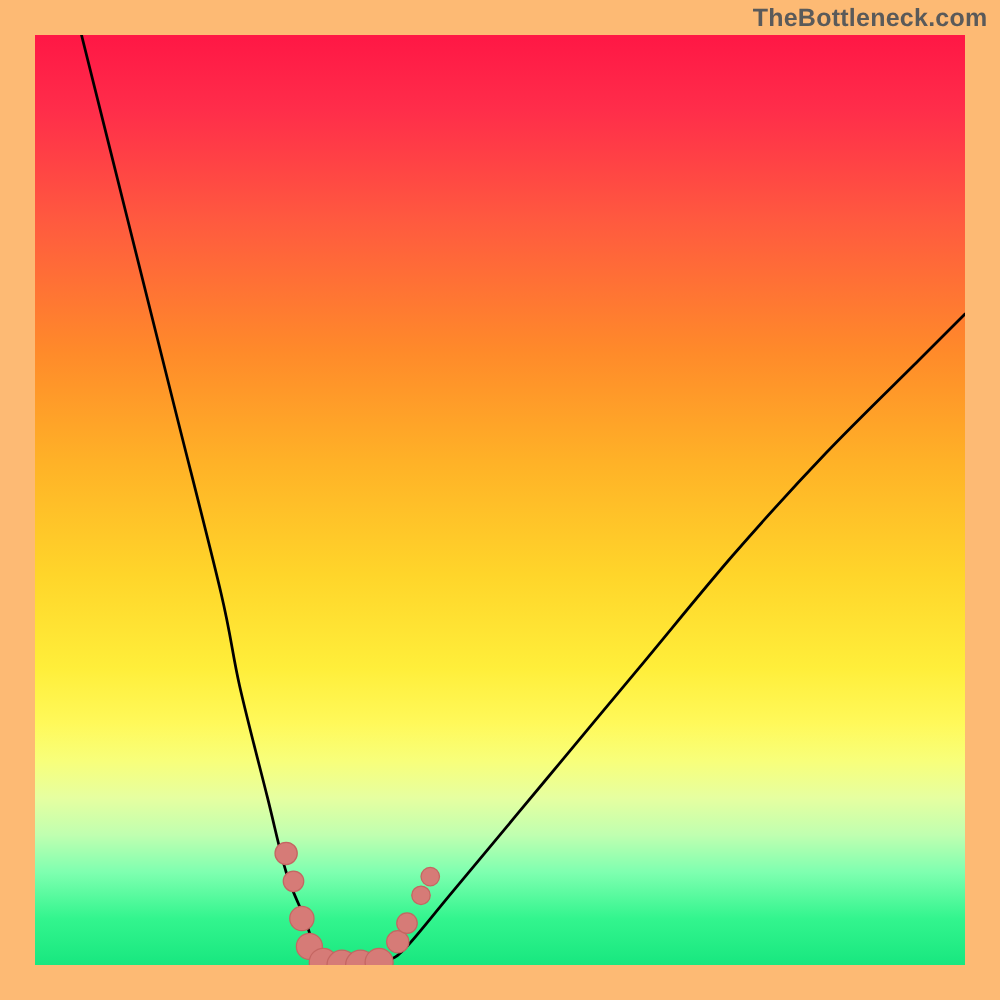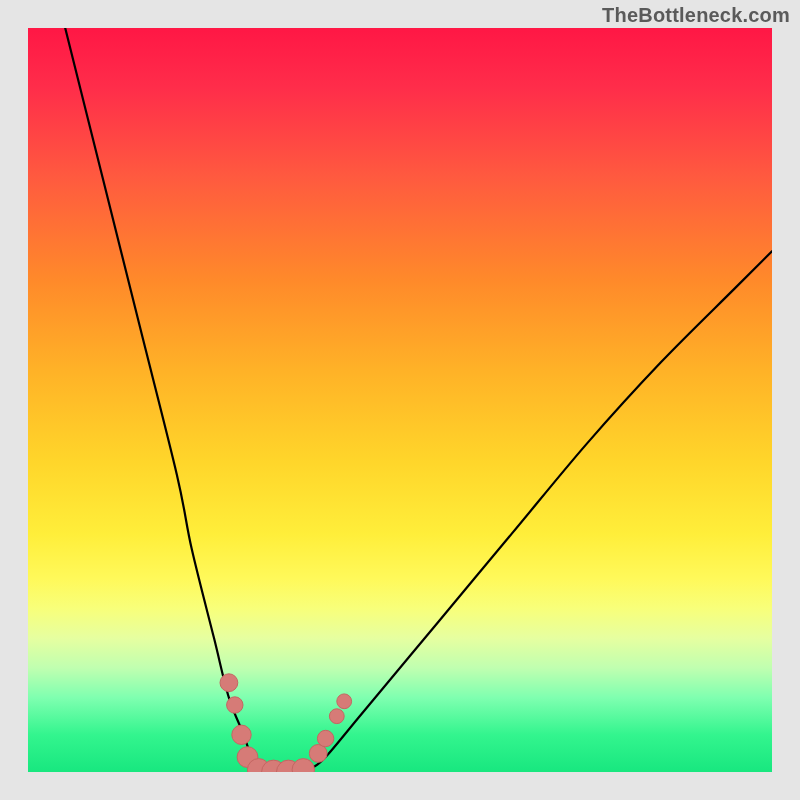--- a/index.html
+++ b/index.html
@@ -10,21 +10,21 @@
     background: #000;
     overflow: hidden;
     font-family: Arial, Helvetica, sans-serif;
   }
   .frame {
     position: absolute;
     left: 0;
     top: 0;
     width: 800px;
     height: 800px;
-    background: #e5e5e5;
+    background: #fdba74;
   }
   .plot {
     position: absolute;
     left: 28px;
     top: 28px;
     width: 744px;
     height: 744px;
     
     background: linear-gradient(
       to bottom,

